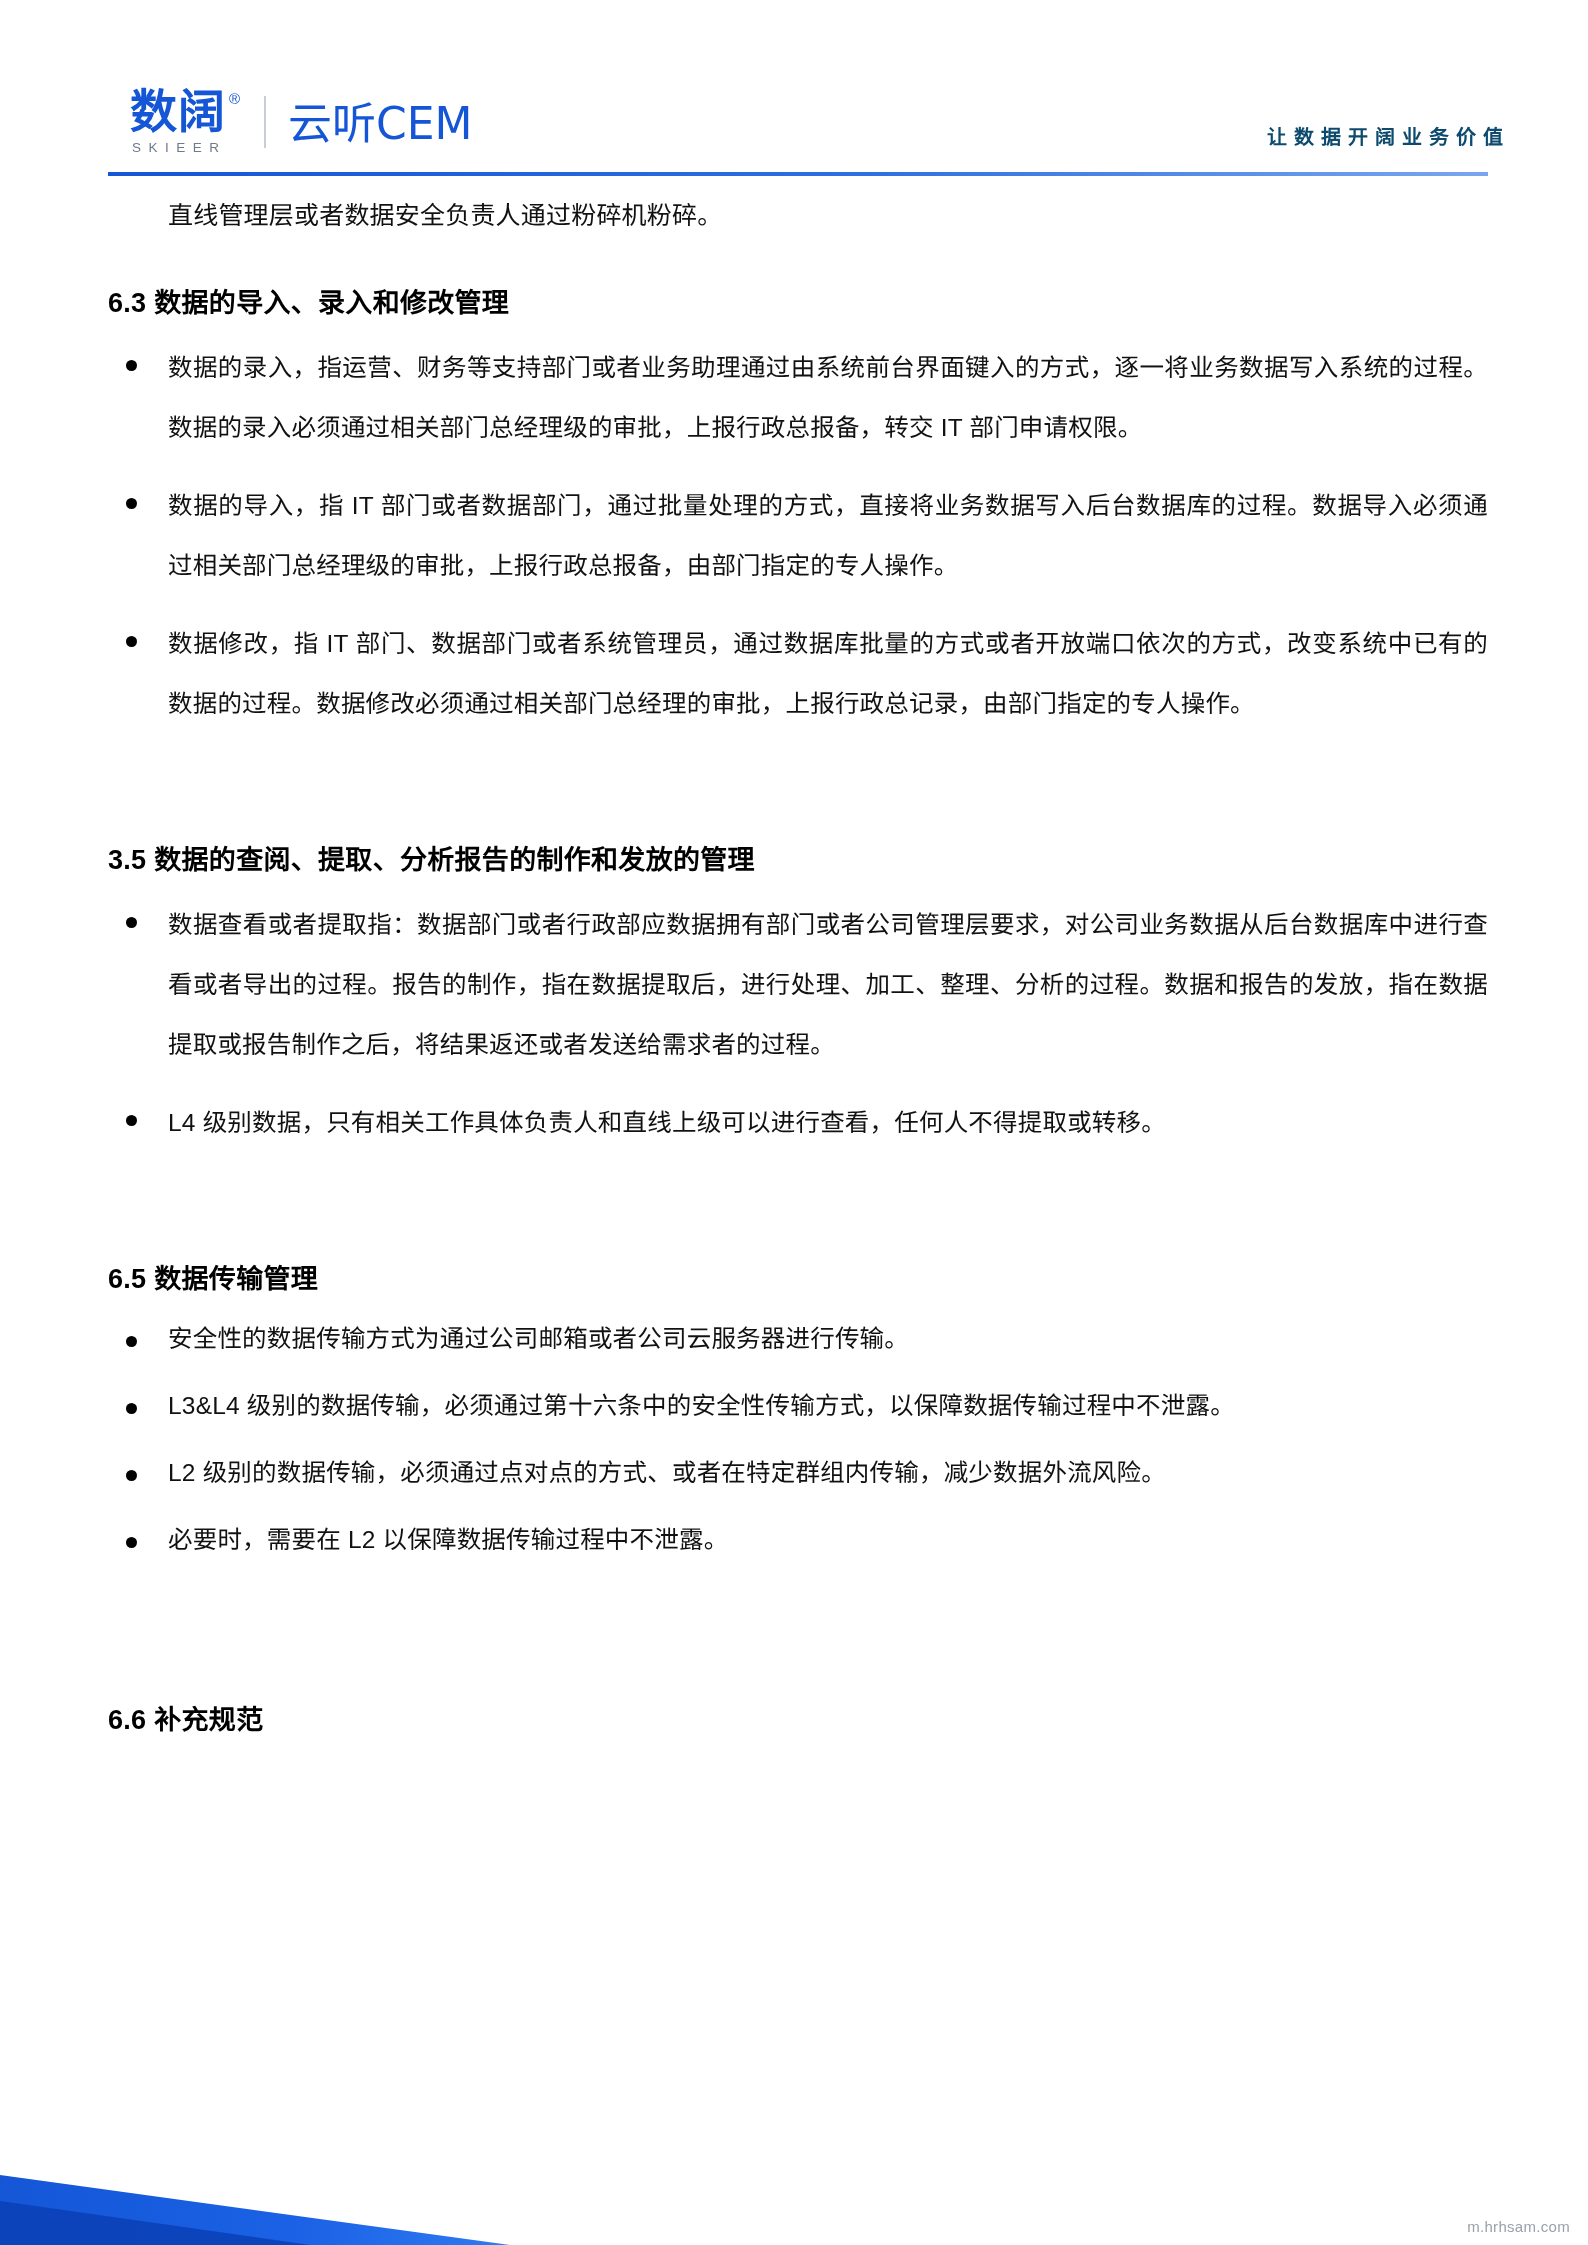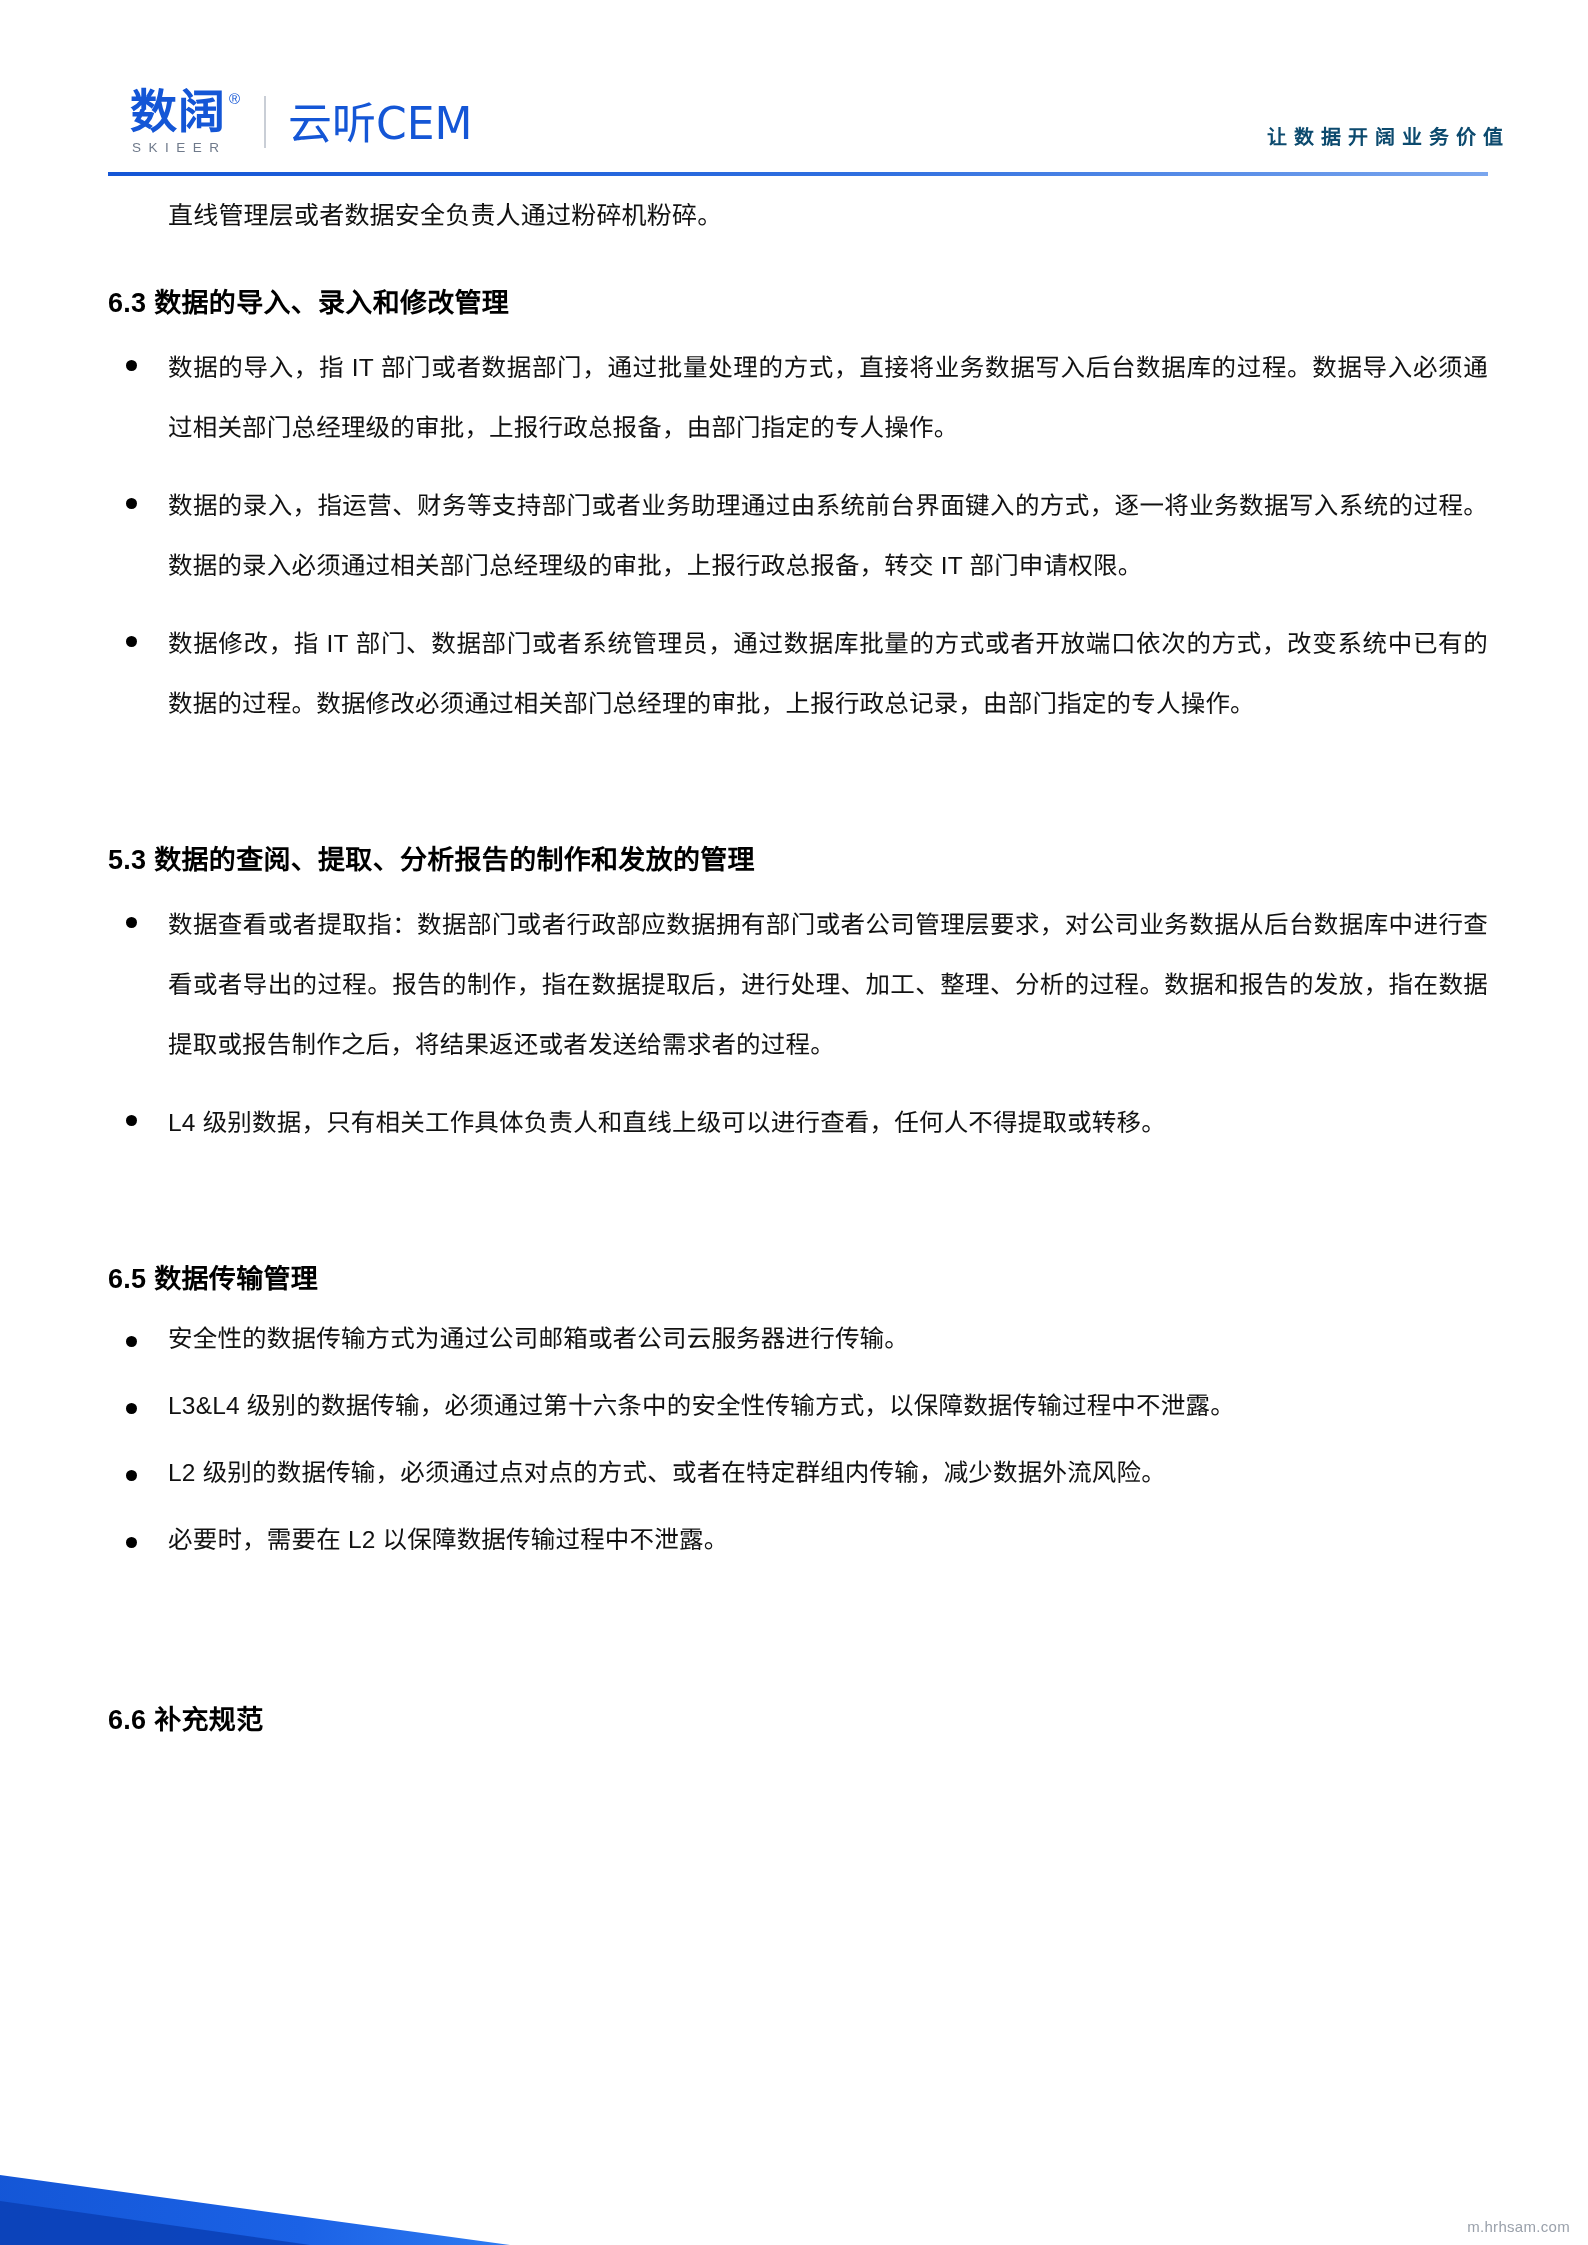--- a/index.html
+++ b/index.html
@@ -221,35 +221,35 @@
   <div class="header-rule"></div>
 
   <div class="content">
 
     <p class="lead-para">直线管理层或者数据安全负责人通过粉碎机粉碎。</p>
 
     <h2 class="section-heading">6.3 数据的导入、录入和修改管理</h2>
     <ul class="bullet-list">
       <li class="bullet-item">
         <span class="dot"></span>
+        <span>数据的录入，指运营、财务等支持部门或者业务助理通过由系统前台界面键入的方式，逐一将业务数据写入系统的过程。数据的录入必须通过相关部门总经理级的审批，上报行政总报备，转交 IT 部门申请权限。</span>
+      </li>
+      <li class="bullet-item">
+        <span class="dot"></span>
         <span>数据的导入，指 IT 部门或者数据部门，通过批量处理的方式，直接将业务数据写入后台数据库的过程。数据导入必须通过相关部门总经理级的审批，上报行政总报备，由部门指定的专人操作。</span>
       </li>
       <li class="bullet-item">
         <span class="dot"></span>
-        <span>数据的录入，指运营、财务等支持部门或者业务助理通过由系统前台界面键入的方式，逐一将业务数据写入系统的过程。数据的录入必须通过相关部门总经理级的审批，上报行政总报备，转交 IT 部门申请权限。</span>
-      </li>
-      <li class="bullet-item">
-        <span class="dot"></span>
         <span>数据修改，指 IT 部门、数据部门或者系统管理员，通过数据库批量的方式或者开放端口依次的方式，改变系统中已有的数据的过程。数据修改必须通过相关部门总经理的审批，上报行政总记录，由部门指定的专人操作。</span>
       </li>
     </ul>
 
     <div class="gap-lg"></div>
 
-    <h2 class="section-heading">5.3 数据的查阅、提取、分析报告的制作和发放的管理</h2>
+    <h2 class="section-heading">3.5 数据的查阅、提取、分析报告的制作和发放的管理</h2>
     <ul class="bullet-list">
       <li class="bullet-item">
         <span class="dot"></span>
         <span>数据查看或者提取指：数据部门或者行政部应数据拥有部门或者公司管理层要求，对公司业务数据从后台数据库中进行查看或者导出的过程。报告的制作，指在数据提取后，进行处理、加工、整理、分析的过程。数据和报告的发放，指在数据提取或报告制作之后，将结果返还或者发送给需求者的过程。</span>
       </li>
       <li class="bullet-item">
         <span class="dot"></span>
         <span>L4 级别数据，只有相关工作具体负责人和直线上级可以进行查看，任何人不得提取或转移。</span>
       </li>
     </ul>

